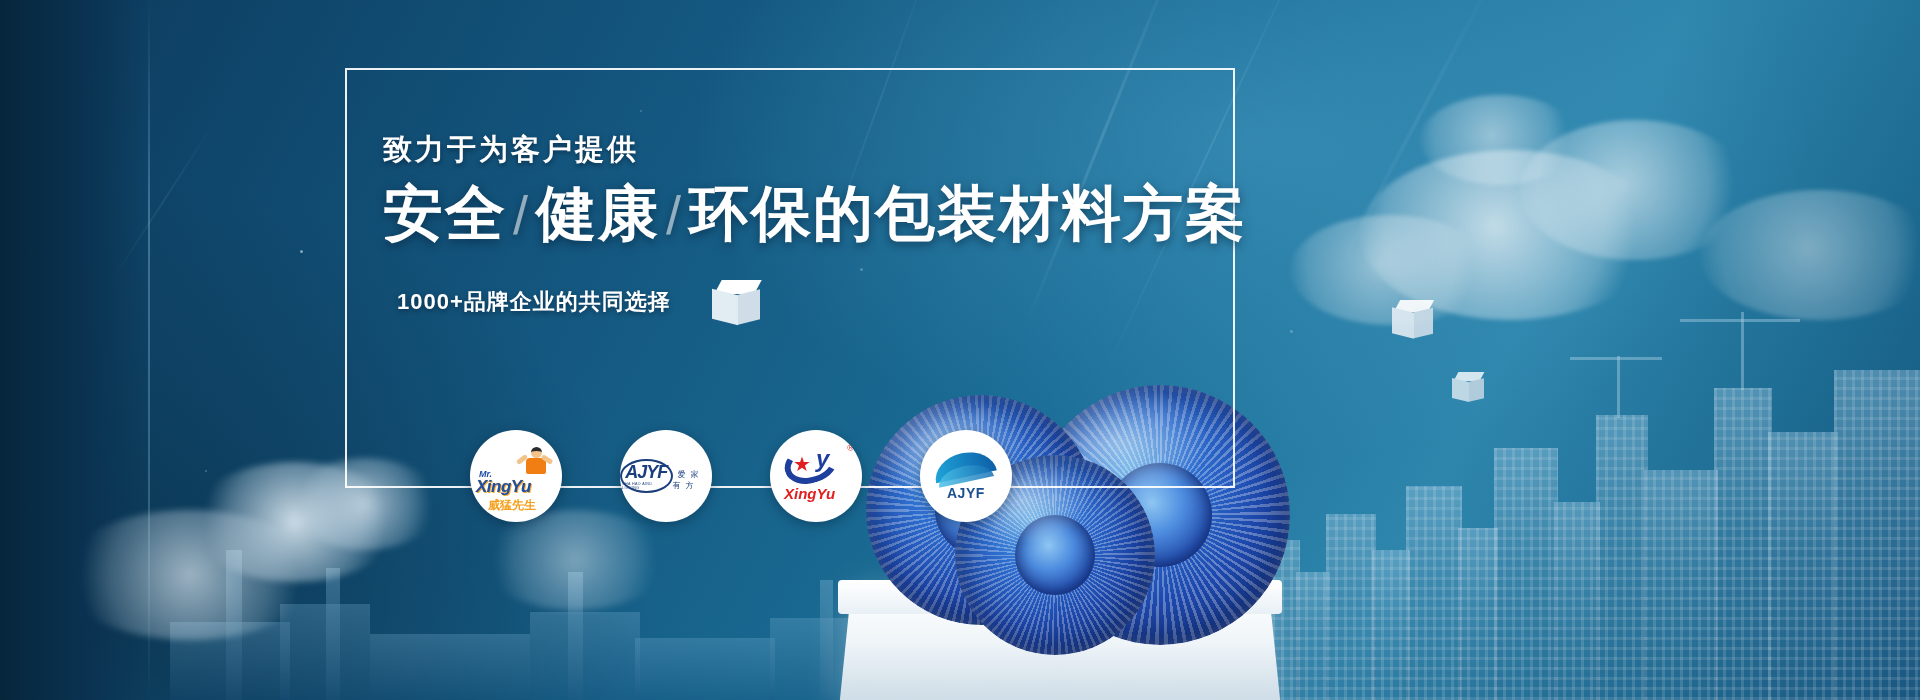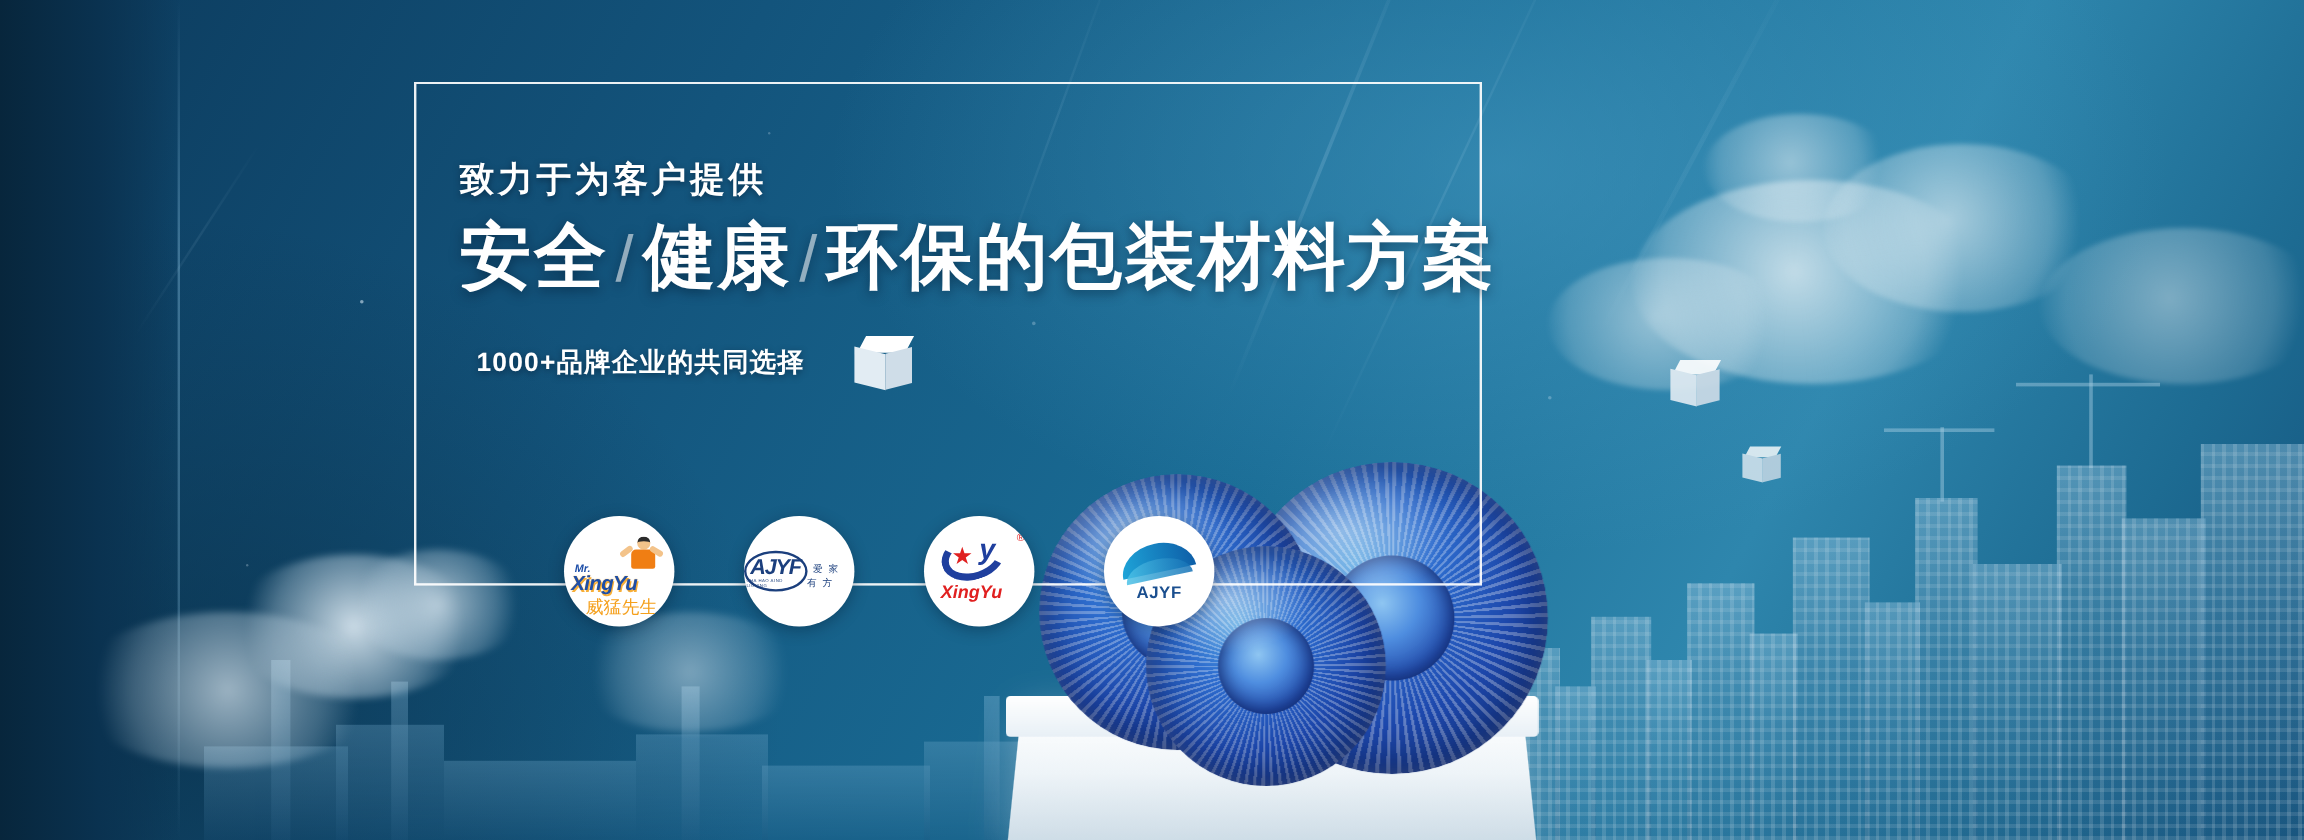--- a/index.html
+++ b/index.html
@@ -132,21 +132,21 @@
   
   .mm-wrap{ position:relative; width:86px; height:86px; }
   .mm-figure{ position:absolute; right:10px; top:14px; width:26px; height:34px; }
   .mm-head{ position:absolute; left:8px; top:0; width:11px; height:11px; border-radius:50%; background:#f3c38a; border-top:4px solid #2b2b2b;}
   .mm-body{ position:absolute; left:3px; top:11px; width:20px; height:16px; background:#f07e13; border-radius:4px 4px 2px 2px;}
   .mm-armL{ position:absolute; left:-7px; top:10px; width:12px; height:5px; background:#f3c38a; transform:rotate(-38deg); border-radius:3px;}
   .mm-armR{ position:absolute; left:18px; top:10px; width:12px; height:5px; background:#f3c38a; transform:rotate(32deg); border-radius:3px;}
   .mm-text1{ position:absolute; left:6px; top:36px; font-size:9px; font-weight:bold; color:#1d4ea8; font-style:italic;text-align:right; }
   .mm-text2{ position:absolute; left:3px; top:44px; font-size:17px; font-weight:bold; color:#1d4ea8; font-style:italic; letter-spacing:-.5px;
              text-shadow:0 0 1px #f6a623, 1px 1px 0 rgba(246,166,35,.9); }
-  .mm-text3{ position:absolute; left:15px; top:64px; font-size:15px; font-weight:normal; color:#f5a01c; }
+  .mm-text3{ position:absolute; left:15px; top:64px; font-size:12px; font-weight:bold; color:#f5a01c; }
 
   
   .ajyf-oval{ width:74px; height:34px; border:2px solid #1b3f7d; border-radius:50%; display:flex; flex-direction:column; align-items:center; justify-content:center; }
   .ajyf-mark{ font-size:18px; font-weight:bold; color:#1b3f7d; letter-spacing:-1px; font-style:italic; line-height:1;}
   .ajyf-sub{ font-size:3.6px; color:#1b3f7d; letter-spacing:.4px; margin-top:1px;}
   .ajyf-cn{ margin-top:7px; font-size:8px; color:#1b3f7d; letter-spacing:5px; text-indent:5px;}
 
   
   .xy-wrap{ position:relative; width:80px; height:74px; }
   .xy-arc{ position:absolute; left:8px; top:6px; width:54px; height:38px; border:6px solid #1f3f9e; border-top-color:transparent; border-right-color:transparent; border-radius:50%; transform:rotate(-18deg); }

